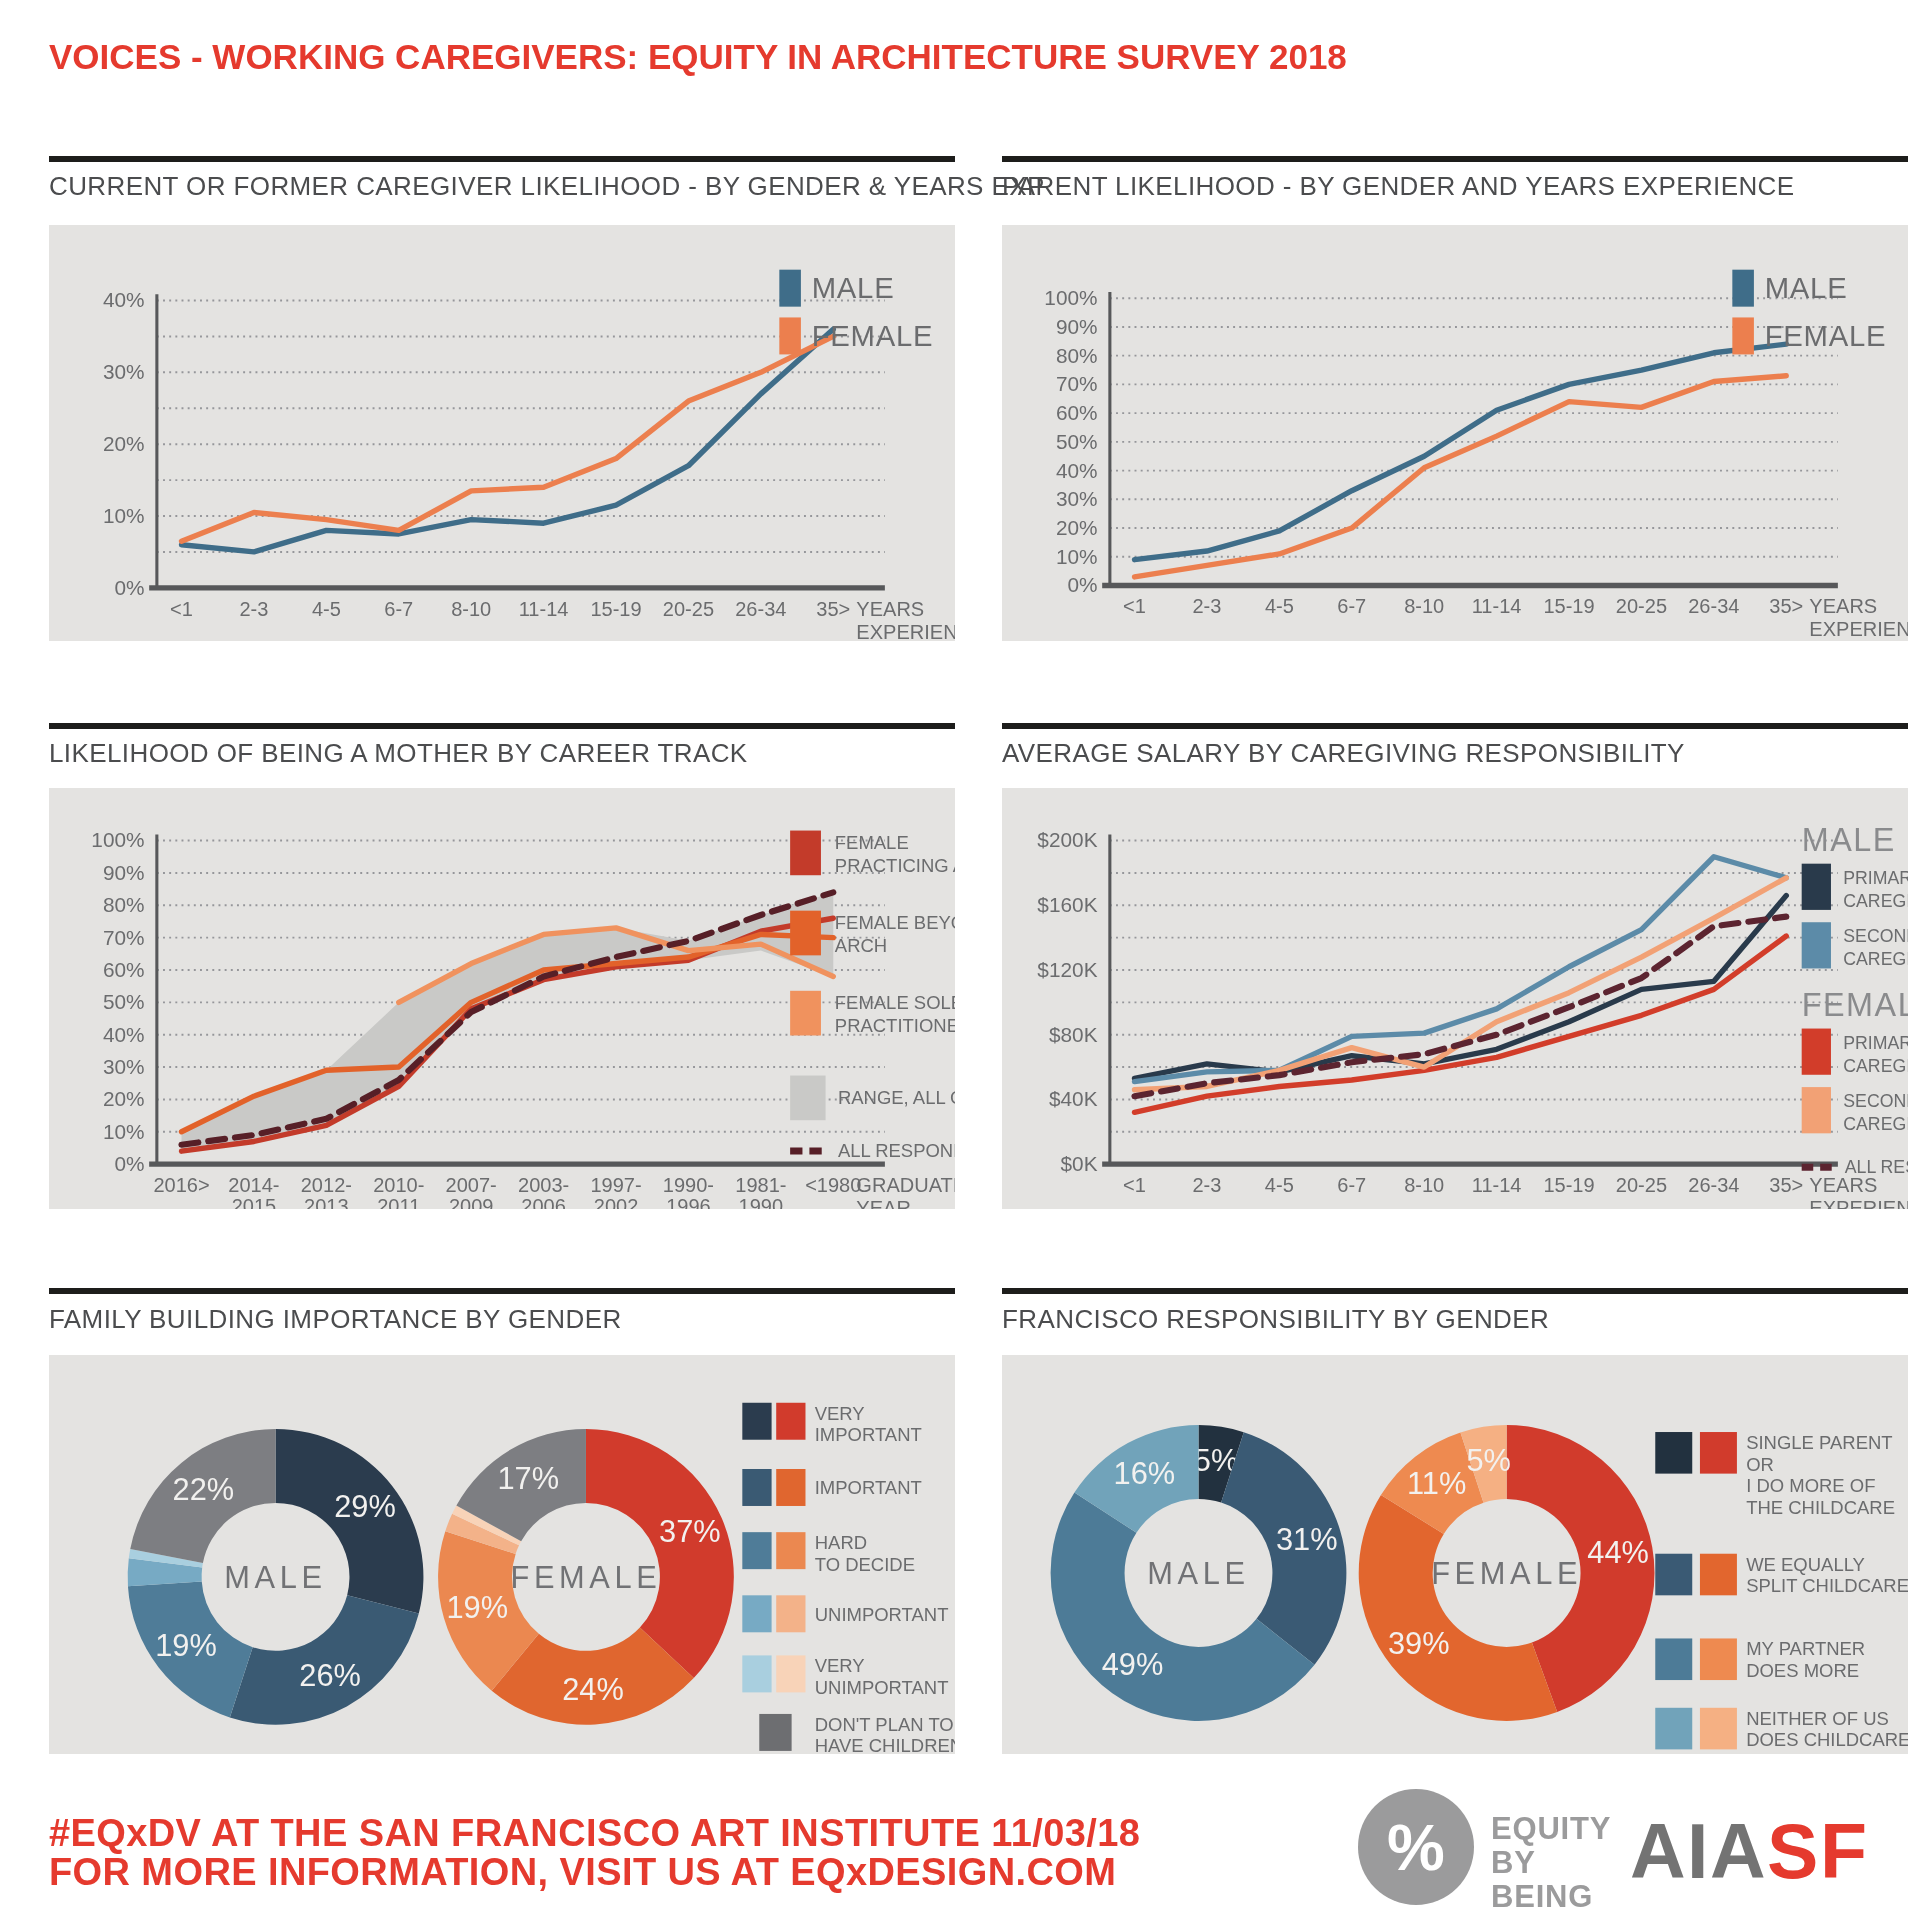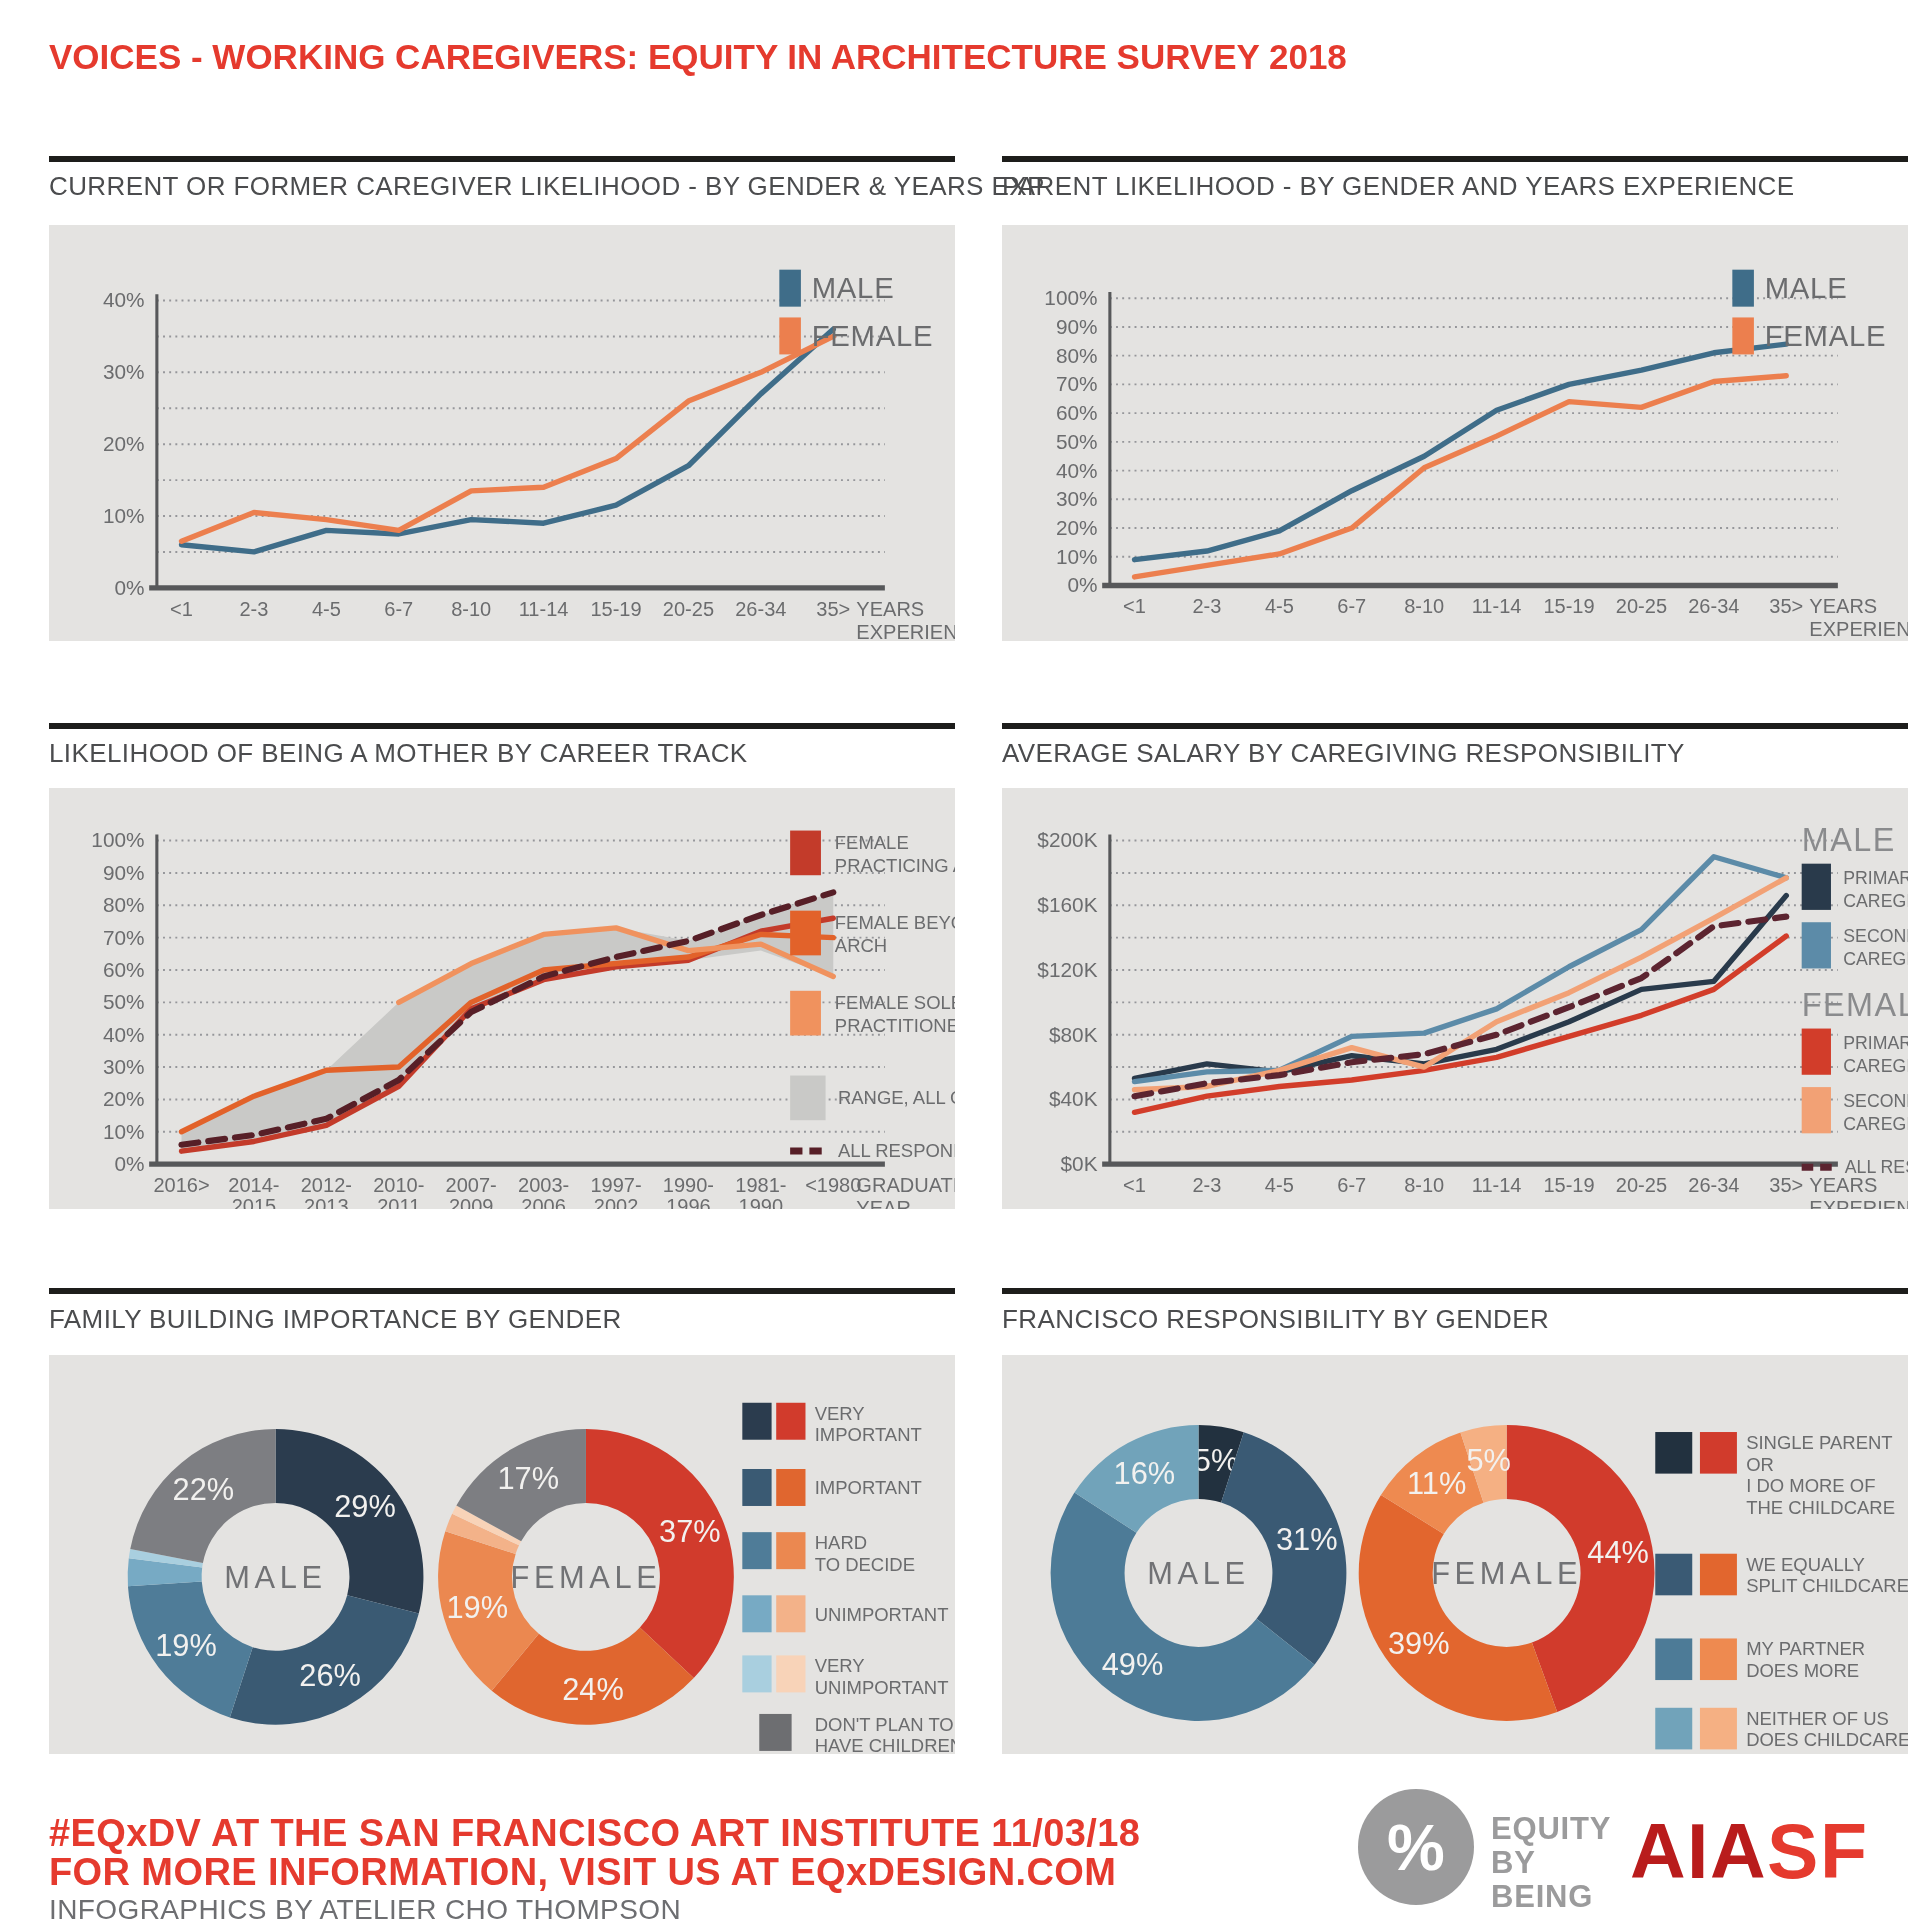--- a/index.html
+++ b/index.html
@@ -9,21 +9,21 @@
   .rule{position:absolute;height:6.2px;background:#1d1d1b;}
   .panel-title{position:absolute;font-size:26px;font-weight:400;color:#4b4c4e;letter-spacing:0.4px;white-space:nowrap;}
   .chartbox{position:absolute;background:#e4e3e1;}
   .footer-line{position:absolute;left:49px;font-size:38px;font-weight:700;color:#e53a2e;letter-spacing:0.4px;}
   .footer-credit{position:absolute;left:49px;font-size:28px;font-weight:400;color:#6d6e71;letter-spacing:0.4px;}
   .logo-wrap{position:absolute;}
   .eqxd-circle{position:absolute;width:116px;height:116px;border-radius:50%;background:#9b9b9c;color:#ffffff;
     font-size:65px;font-weight:700;display:flex;align-items:center;justify-content:center;}
   .eqxd-text{position:absolute;font-size:31px;line-height:34px;color:#9b9b9c;font-weight:700;letter-spacing:0.8px;}
   .aiasf{position:absolute;font-size:77px;font-weight:700;letter-spacing:1.5px;white-space:nowrap;}
-  .aiasf .aia{color:#b91c1c;}
+  .aiasf .aia{color:#737373;}
   .aiasf .sf{color:#e53a2e;}
   svg text{font-family:"Liberation Sans",sans-serif;}
 </style>
 </head>
 <body>
 
 <div class="page">
   <h1 class="main-title">VOICES - WORKING CAREGIVERS: EQUITY IN ARCHITECTURE SURVEY 2018</h1>
   <div id="panels">
       <div>
@@ -324,21 +324,20 @@
             <rect x="848" y="458" width="48" height="54" fill="#71a3ba"></rect>
             <rect x="906" y="458" width="48" height="54" fill="#f5b083"></rect>
             <text x="966" y="480" font-size="24" fill="#6b6c6e" text-anchor="start" font-weight="400" letter-spacing="0">NEITHER OF US</text>
             <text x="966" y="508" font-size="24" fill="#6b6c6e" text-anchor="start" font-weight="400" letter-spacing="0">DOES CHILDCARE</text>
           </svg></div>
       </div>
     </div>
 
   <div class="footer-line" style="top:1812px;">#EQxDV AT THE SAN FRANCISCO ART INSTITUTE 11/03/18</div>
   <div class="footer-line" style="top:1851px;">FOR MORE INFORMATION, VISIT US AT EQxDESIGN.COM</div>
-  <div class="footer-credit" style="top:1894px;">INFOGRAPHICS BY ATELIER CHO THOMPSON</div>
 
   <div class="logo-wrap">
     <div class="eqxd-circle" style="left:1358px;top:1789px;">
       <span>%</span>
     </div>
     <div class="eqxd-text" style="left:1491px;top:1812px;">
       <span>EQUITY BY</span><br>
       <span>BEING</span>
     </div>
     <div class="aiasf" style="left:1630px;top:1807px;">

